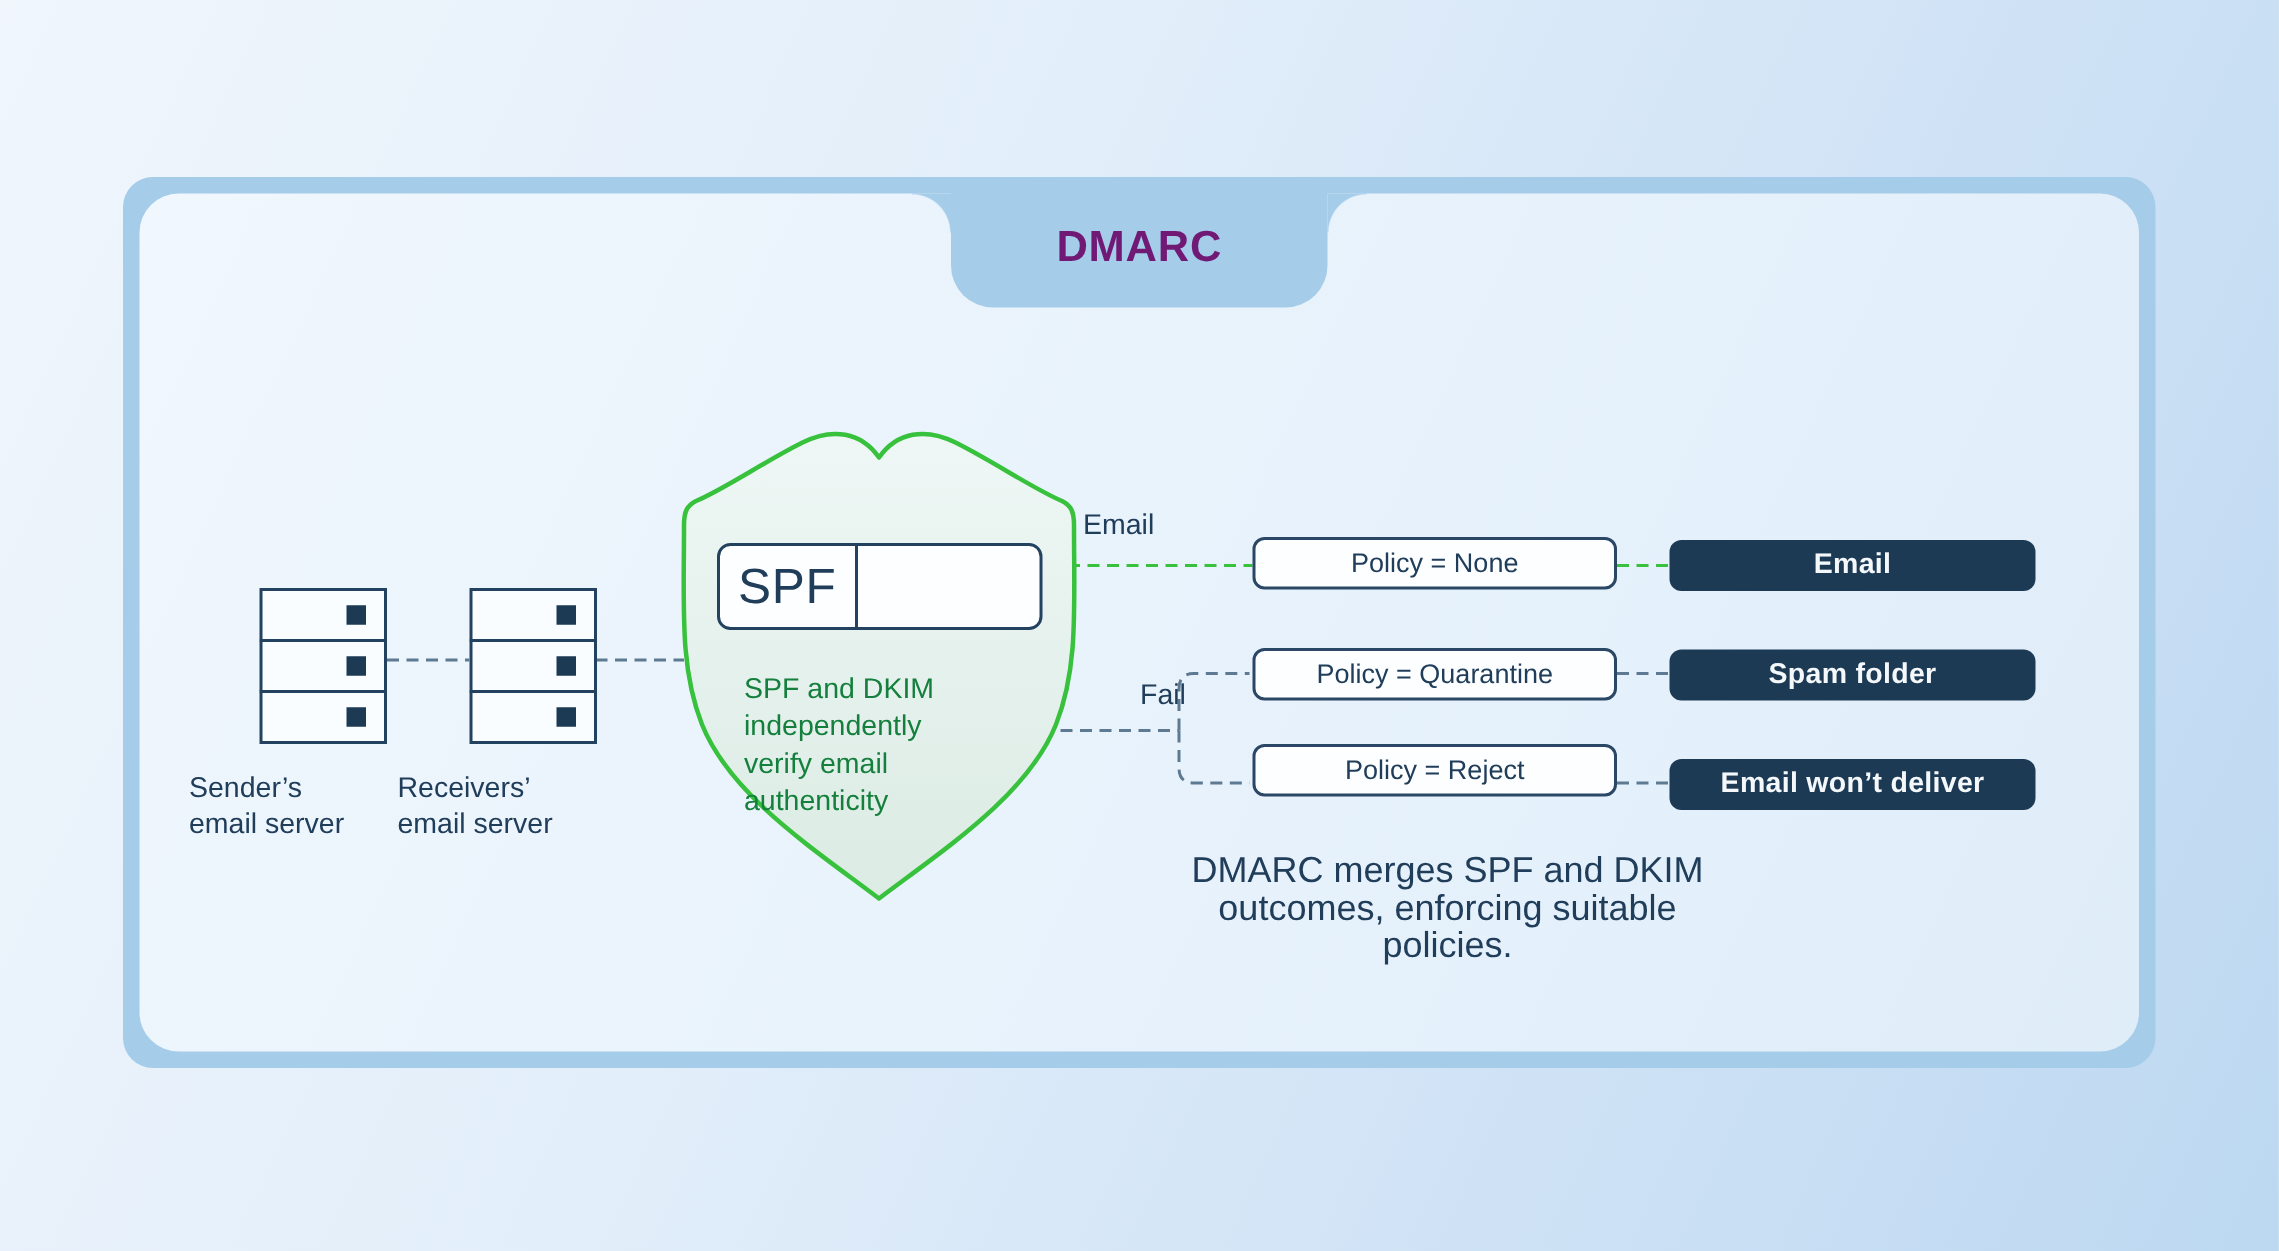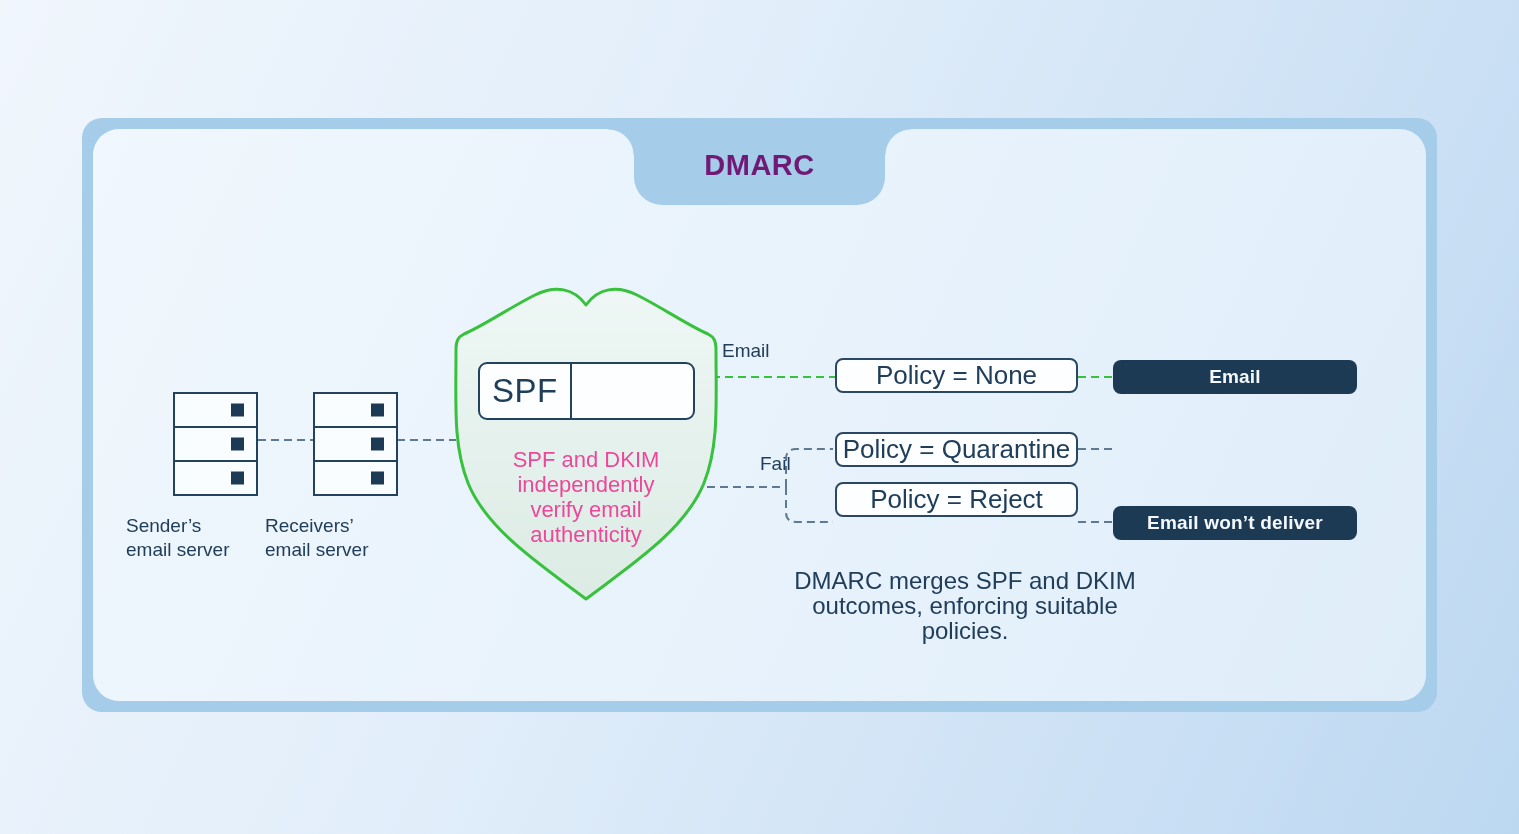--- a/index.html
+++ b/index.html
@@ -63,36 +63,36 @@
     background:#fcfeff; border:2.5px solid #234260; border-radius:9px;
     display:flex; align-items:stretch; overflow:hidden;
   }
   .spf-cell, .dkim-cell {
     display:flex; align-items:center; justify-content:center;
     font-size:33px; font-weight:500; color:#203d5a; letter-spacing:0.5px;
   }
   .spf-cell { width:43%; border-right:2.5px solid #234260; }
   .dkim-cell { flex:1; }
   .shield-desc {
-    position:absolute; left:496px; top:447px; width:180px; text-align:center;
-    font-size:22px; line-height:25px; font-weight:500; color:#ec4899;
+    position:absolute; left:496px; top:447px; width:180px; text-align:left;
+    font-size:19px; line-height:25px; font-weight:500; color:#15803d;
   }
   .shield-desc span { display:block; }
 
   
   .branch-label {
     position:absolute; font-size:19px; font-weight:500; color:#203d5a;
   }
 
   
   .policy-box {
     position:absolute; width:243px; height:35px;
     background:#fcfeff; border:2px solid #2a4866; border-radius:8px;
     display:flex; align-items:center; justify-content:center;
-    font-size:26px; font-weight:500; color:#203d5a;
+    font-size:18px; font-weight:500; color:#203d5a;
   }
   .outcome-box {
     position:absolute; width:244px; height:34px;
     background:#1d3a55; border-radius:8px;
     display:flex; align-items:center; justify-content:center;
     font-size:19px; font-weight:600; color:#f4f8fb; letter-spacing:0.2px;
   }
 
   
   .caption {
@@ -185,23 +185,24 @@
     <span>independently</span>
     <span>verify email</span>
     <span>authenticity</span>
   </div>
 
   <div class="branch-label" style="left:722px; top:340px;">Email</div>
   <div class="branch-label" style="left:760px; top:453px;">Fail</div>
 
   <div class="policy-box" style="left:835px; top:358px;">Policy = None</div>
   <div class="policy-box" style="left:835px; top:432px;">Policy = Quarantine</div>
-  <div class="policy-box" style="left:835px; top:482px;">Policy = Reject</div>
+  <div class="policy-box" style="left:835px; top:496px;">Policy = Reject</div>
 
   <div class="outcome-box" style="left:1113px; top:360px;">Email</div>
+  <div class="outcome-box" style="left:1113px; top:433px;">Spam folder</div>
   <div class="outcome-box" style="left:1113px; top:506px;">Email won’t deliver</div>
 
   <div class="caption">
     <span>DMARC merges SPF and DKIM</span>
     <span>outcomes, enforcing suitable policies.</span>
   </div>
 
 </div>
 
 </body></html>

